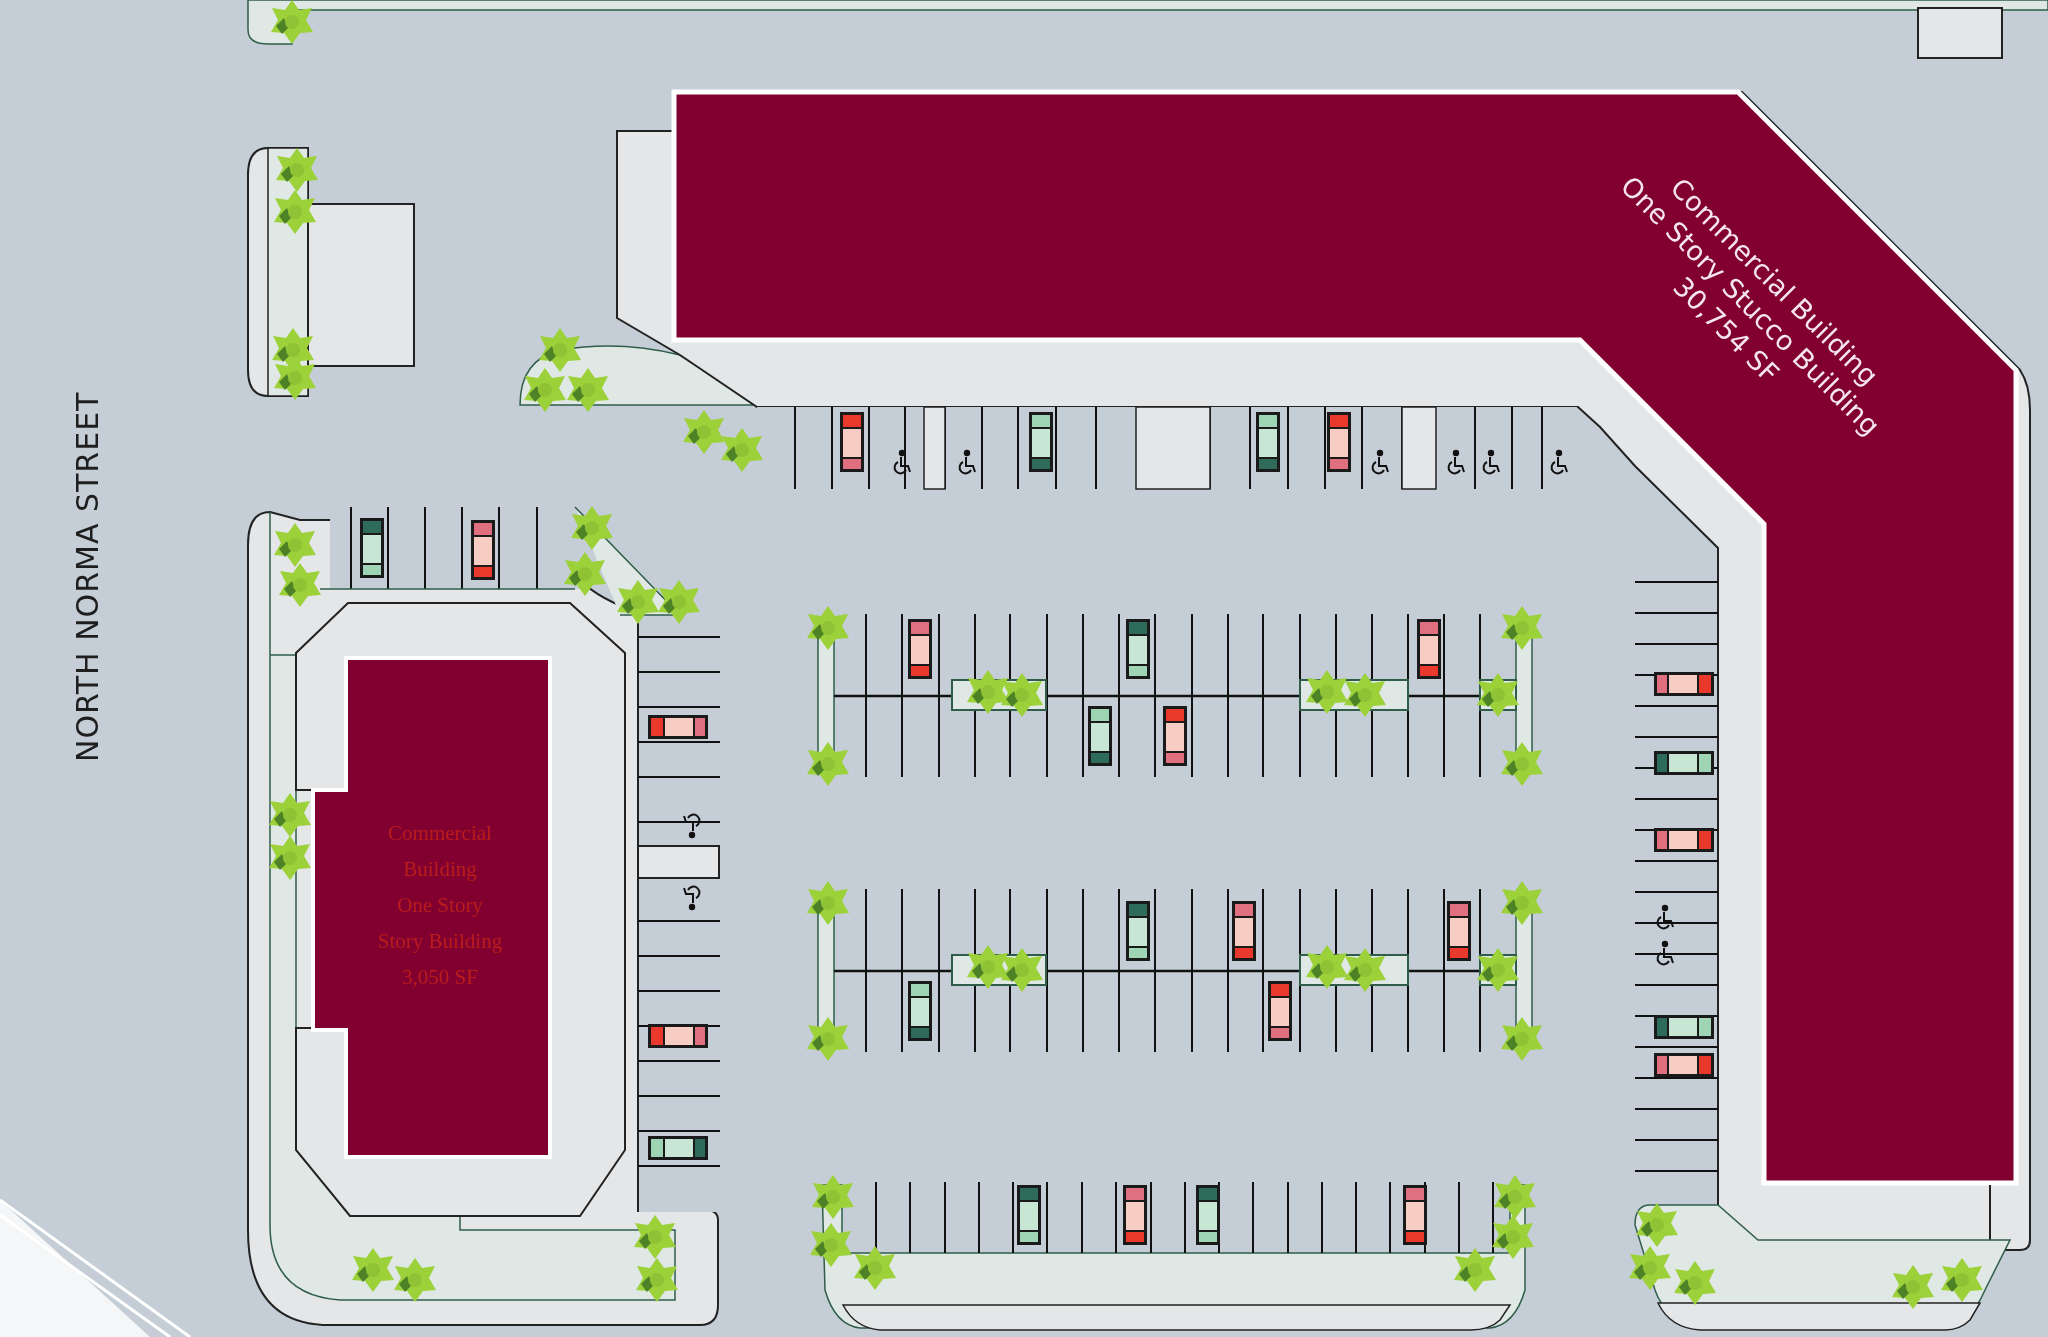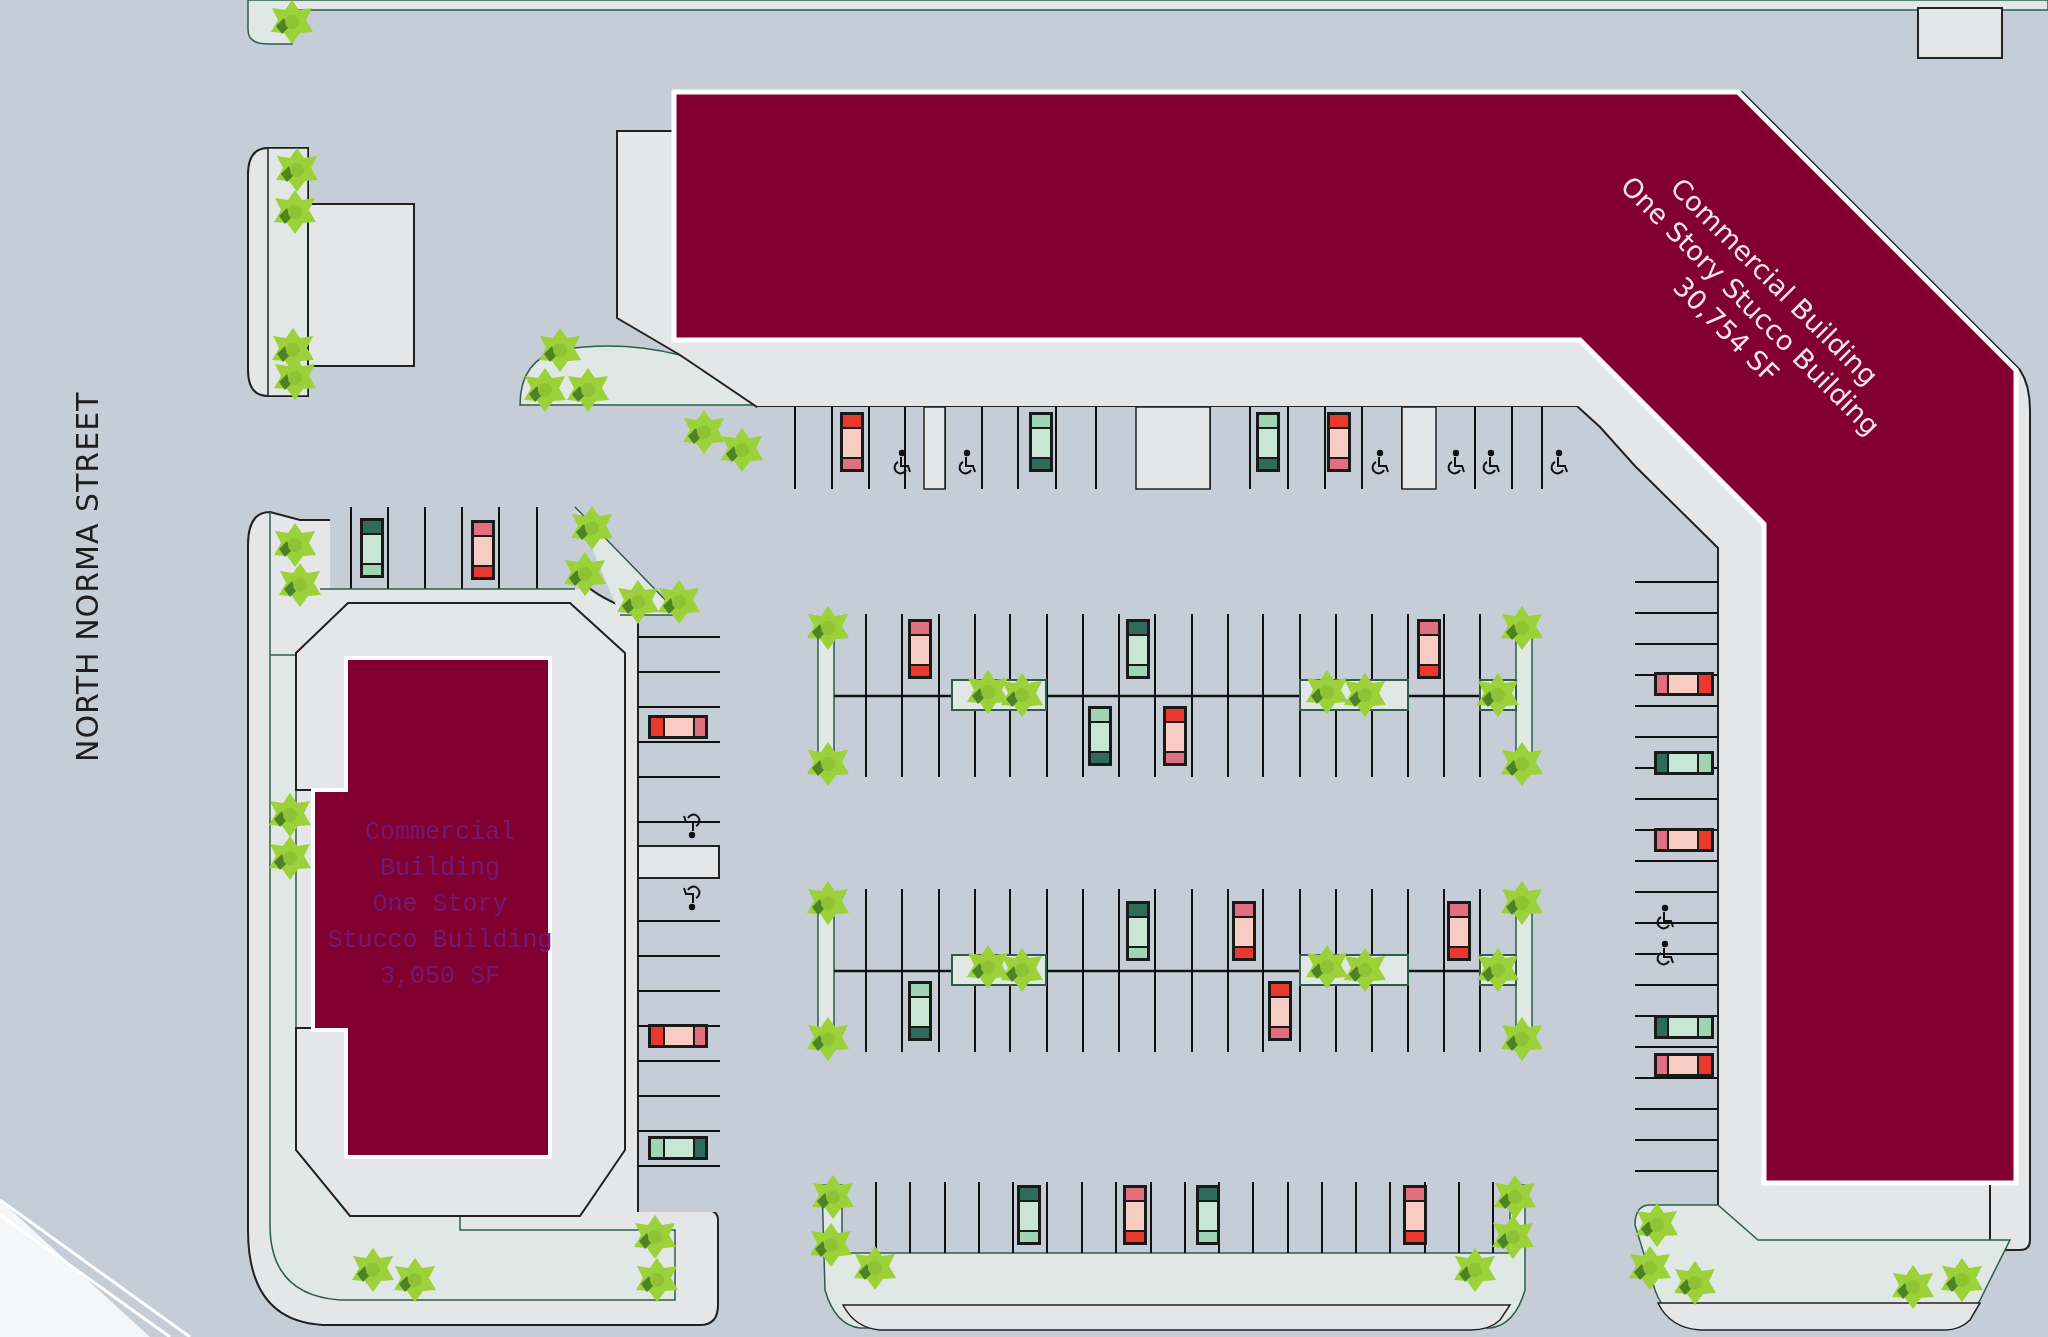--- a/index.html
+++ b/index.html
@@ -1,18 +1,18 @@
 <!DOCTYPE html>
 <html><head>
 <meta charset="utf-8">
 <style>
   html,body{margin:0;padding:0;background:#c5ced6;}
   #plan{position:relative;width:2048px;height:1337px;overflow:hidden;background:#c5ced6;font-family:"DejaVu Sans","Liberation Sans",sans-serif;}
   svg{position:absolute;left:0;top:0;}
-  .lbl{position:absolute;color:#701a75;text-align:center;font-size:25px;line-height:36px;font-family:Liberation Mono, monospace;}
+  .lbl{position:absolute;color:#b91c1c;text-align:center;font-size:21px;line-height:36px;font-family:Liberation Serif, serif;}
   .street{position:absolute;color:#1e1e1e;font-size:30px;letter-spacing:1px;transform-origin:left top;transform:rotate(-90deg);left:70px;top:762px;white-space:nowrap;font-family:"DejaVu Sans","Liberation Sans",sans-serif;}
   .diag{position:absolute;left:1560px;top:255px;width:380px;transform:rotate(45deg);transform-origin:center;color:#f4e6ec;text-align:center;font-size:27px;line-height:34px;}
 </style>
 </head>
 <body>
 
 <div id="plan">
 <svg width="2048" height="1337" viewBox="0 0 2048 1337">
   <defs>
     <g id="tree">
@@ -335,16 +335,16 @@
 <div class="diag">
   <div>Commercial Building</div>
   <div>One Story Stucco Building</div>
   <div>30,754 SF</div>
 </div>
 
 <div class="lbl" style="left:320px;top:815px;width:240px;">
   <div>Commercial</div>
   <div>Building</div>
   <div>One Story</div>
-  <div>Stucco Building</div>
+  <div>Story Building</div>
   <div>3,050 SF</div>
 </div>
 </div>
 
 </body></html>

